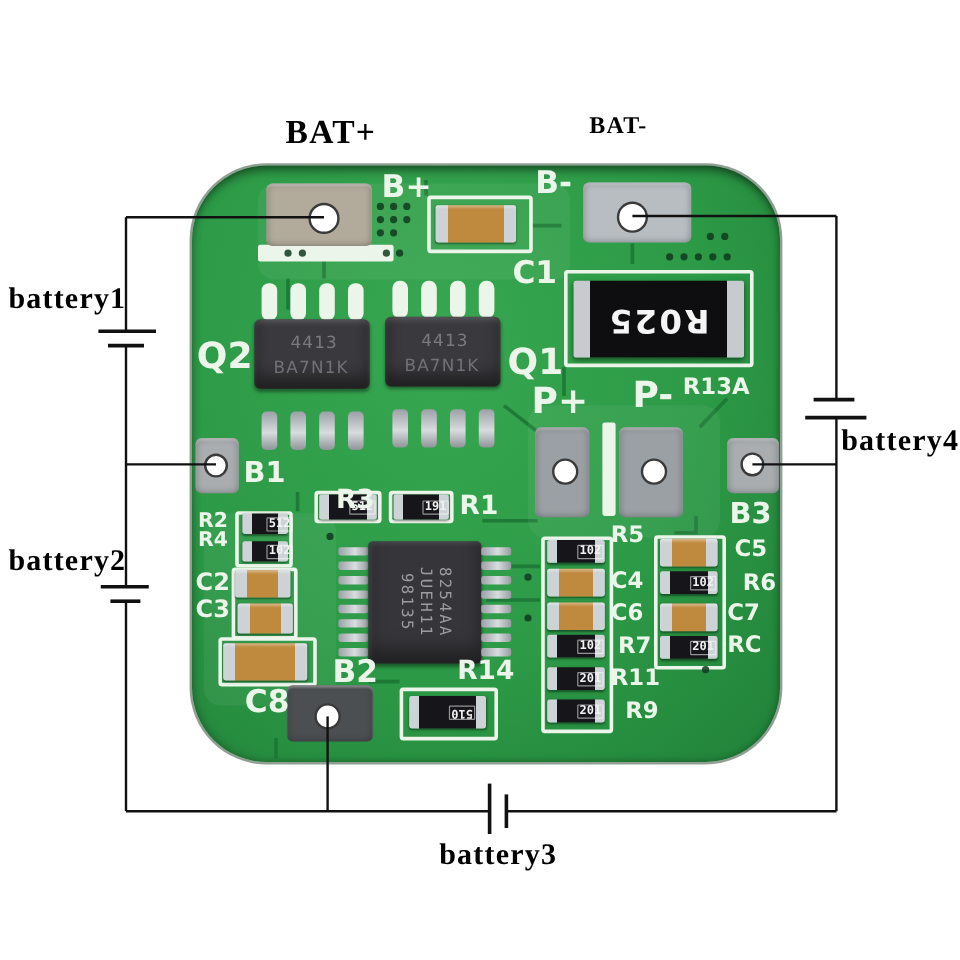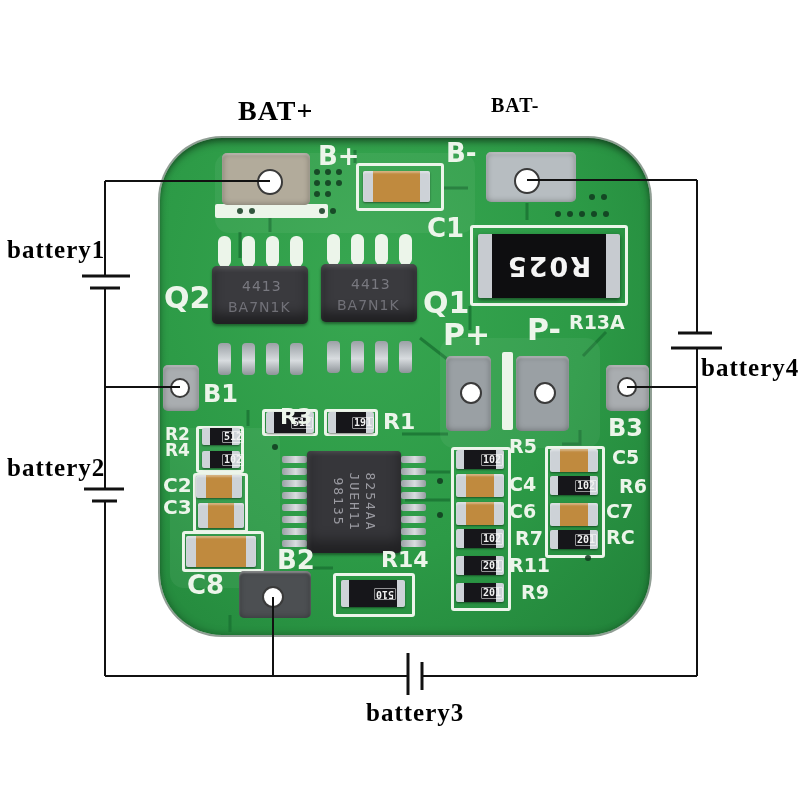--- a/index.html
+++ b/index.html
@@ -318,21 +318,21 @@
       <div class="silk" style="left: 367px; top: 177px; font-size: 30px;">P-</div>
       <div class="silk" style="left: 409px; top: 175px; font-size: 19px;">R13A</div>
       <div class="silk" style="left: 43px; top: 244px; font-size: 24px;">B1</div>
       <div class="silk" style="left: 448px; top: 278px; font-size: 24px;">B3</div>
       <div class="silk" style="left: 120px; top: 268px; font-size: 22px;">R3</div>
       <div class="silk" style="left: 223px; top: 273px; font-size: 22px;">R1</div>
       <div class="silk" style="left: 5px; top: 288px; font-size: 17px;">R2</div>
       <div class="silk" style="left: 5px; top: 304px; font-size: 17px;">R4</div>
       <div class="silk" style="left: 3px; top: 337px; font-size: 20px;">C2</div>
       <div class="silk" style="left: 3px; top: 359px; font-size: 20px;">C3</div>
-      <div class="silk" style="left: 27px; top: 434px; font-size: 26px; text-align: right;">C8</div>
+      <div class="silk" style="left: 44px; top: 434px; font-size: 26px; text-align: right;">C8</div>
       <div class="silk" style="left: 117px; top: 409px; font-size: 26px;">B2</div>
       <div class="silk" style="left: 221px; top: 411px; font-size: 22px;">R14</div>
       <div class="silk" style="left: 349px; top: 299px; font-size: 19px;">R5</div>
       <div class="silk" style="left: 349px; top: 337px; font-size: 19px;">C4</div>
       <div class="silk" style="left: 349px; top: 364px; font-size: 19px;">C6</div>
       <div class="silk" style="left: 355px; top: 391px; font-size: 19px;">R7</div>
       <div class="silk" style="left: 349px; top: 418px; font-size: 19px;">R11</div>
       <div class="silk" style="left: 361px; top: 445px; font-size: 19px;">R9</div>
       <div class="silk" style="left: 452px; top: 310px; font-size: 19px;">C5</div>
       <div class="silk" style="left: 459px; top: 339px; font-size: 19px;">R6</div>

